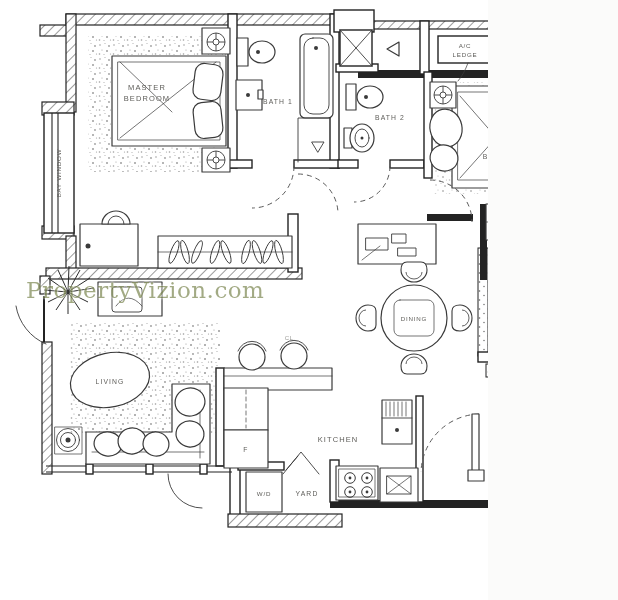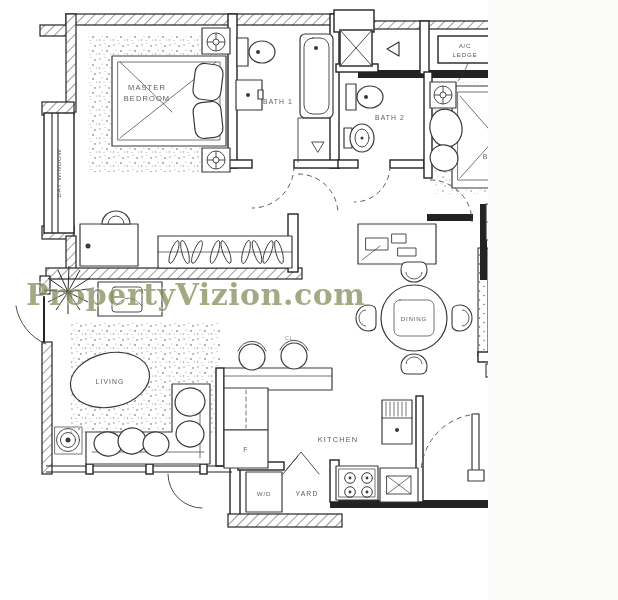--- a/index.html
+++ b/index.html
@@ -14,22 +14,22 @@
   .fl {fill:none;stroke:#3a3a3a;stroke-width:0.9;stroke-linejoin:round;stroke-linecap:round;}
   .thin{stroke-width:0.7;}
   .dash{fill:none;stroke:#5a5a5a;stroke-width:1;stroke-dasharray:5 4;}
   .win{fill:none;stroke:#232323;stroke-width:1.1;}
   .lbl{font-family:"Liberation Sans",sans-serif;font-size:7.5px;fill:#5d5c58;
        letter-spacing:1.1px;text-anchor:middle;}
   .lbl-sm{font-size:6.2px;letter-spacing:0.8px;}
   .lbl-md{font-size:6.8px;}
   .lbl-faint{fill:#9a9a96;font-size:6px;letter-spacing:0.5px;}
   #watermark{position:absolute;left:26px;top:277px;width:400px;
-      font-family:"DejaVu Serif","Liberation Serif",serif;font-weight:bold;
-      font-size:30px;letter-spacing:0.5px;color:#7f8a55;opacity:0.72;
+      font-family:"DejaVu Serif","Liberation Serif",serif;font-weight:normal;
+      font-size:23px;letter-spacing:0.5px;color:#7f8a55;opacity:0.72;
       text-shadow:0 1px 2px rgba(255,255,255,.9),0 -1px 2px rgba(255,255,255,.9);
       filter:blur(0.3px);pointer-events:none;}
 </style>
 </head>
 <body>
 
 <div id="stage">
 <svg width="618" height="600" viewBox="0 0 618 600">
   <defs>
     <pattern id="hatch" width="7" height="7" patternUnits="userSpaceOnUse" patternTransform="rotate(45)">

